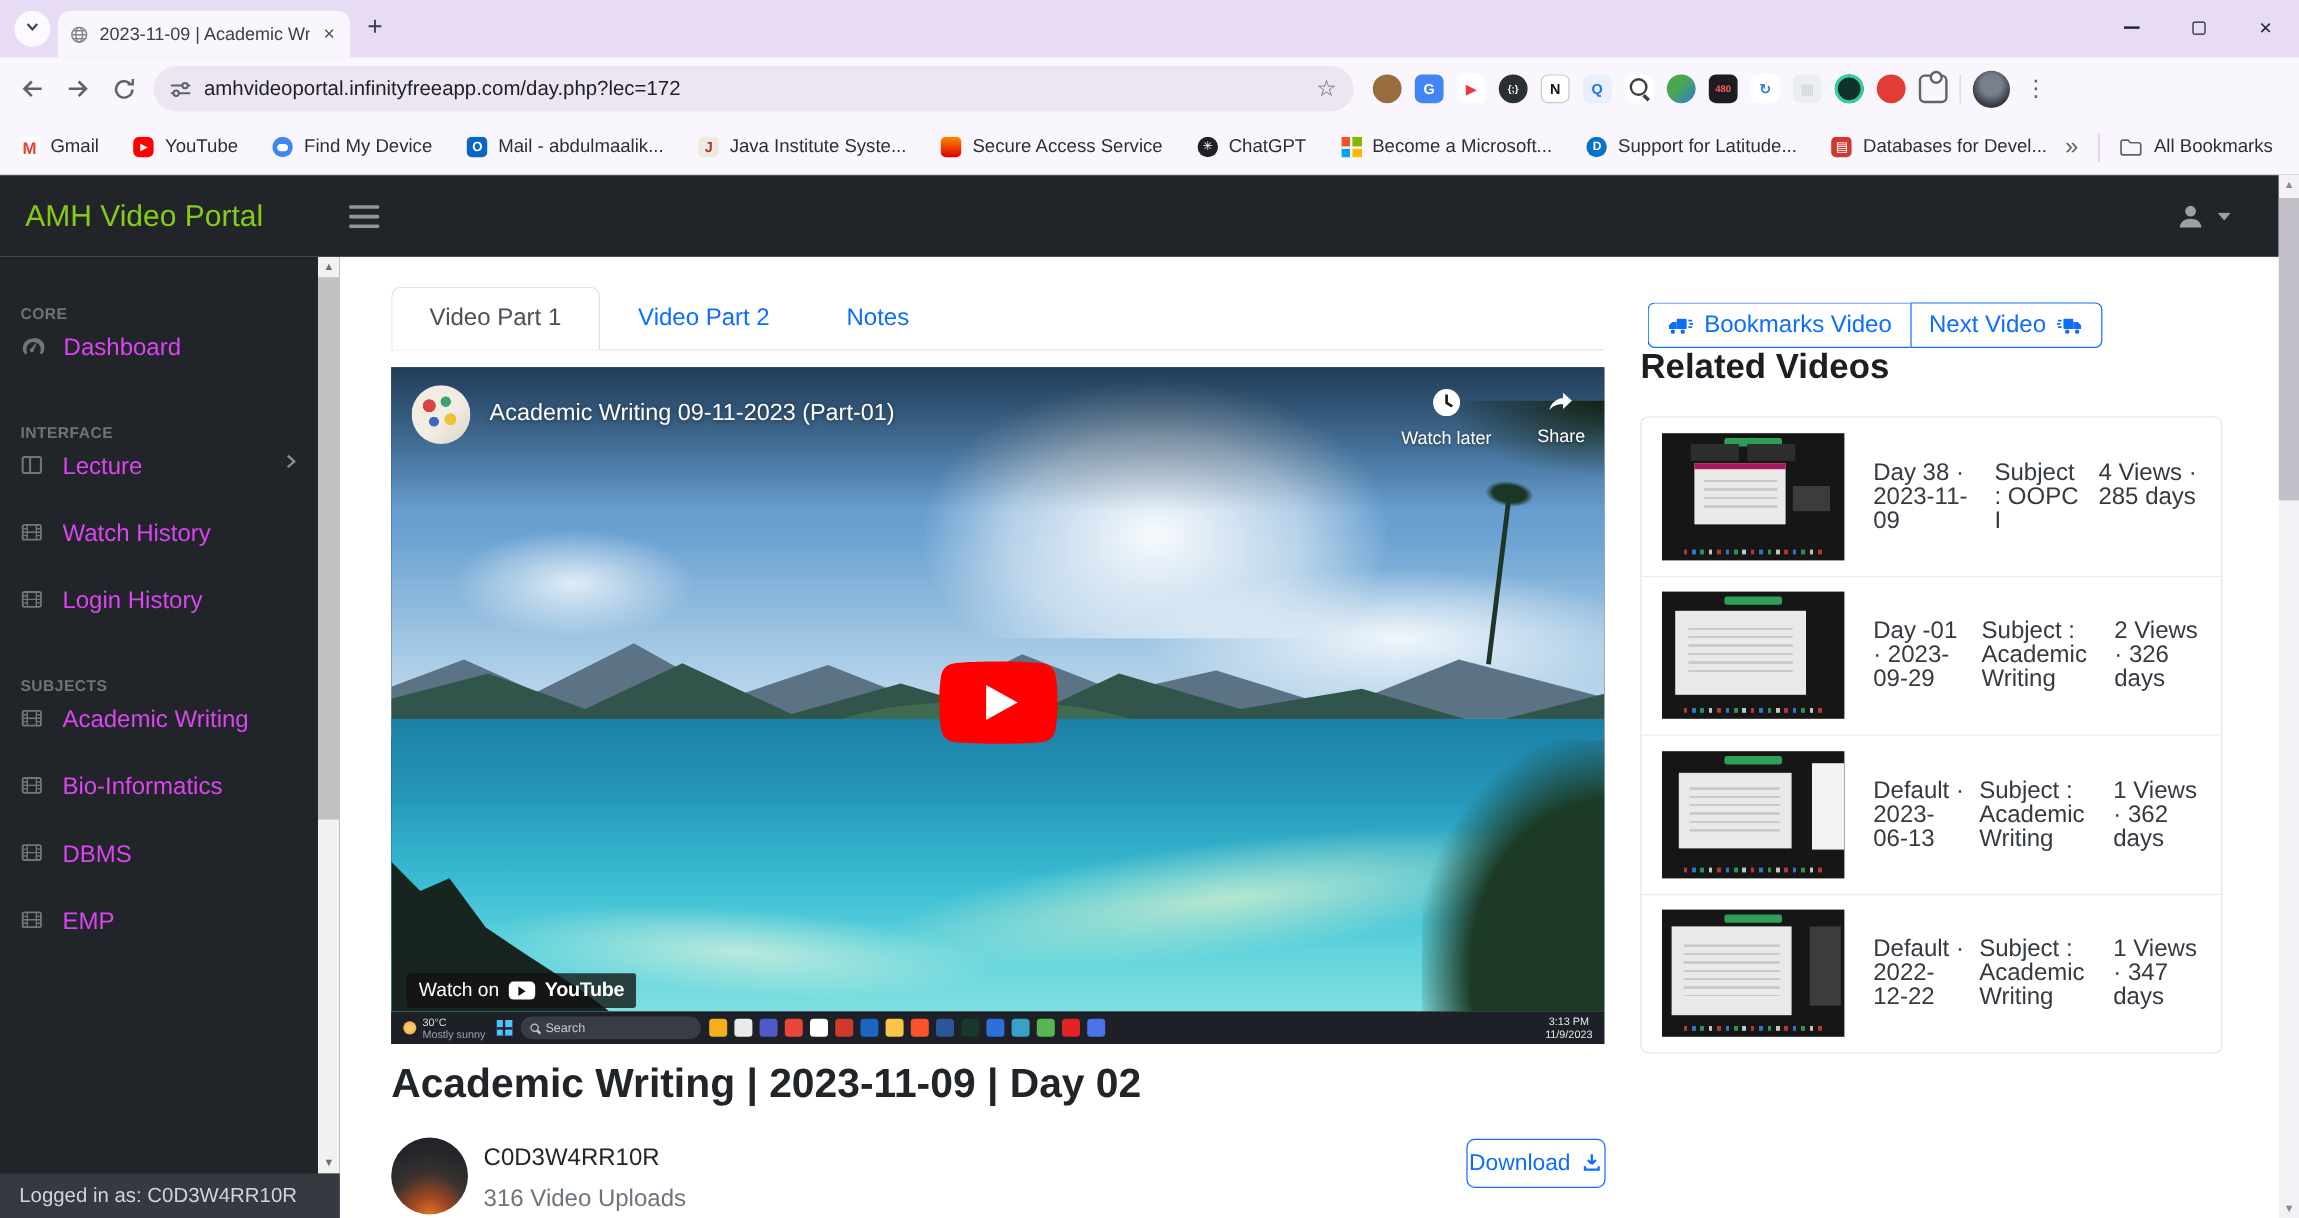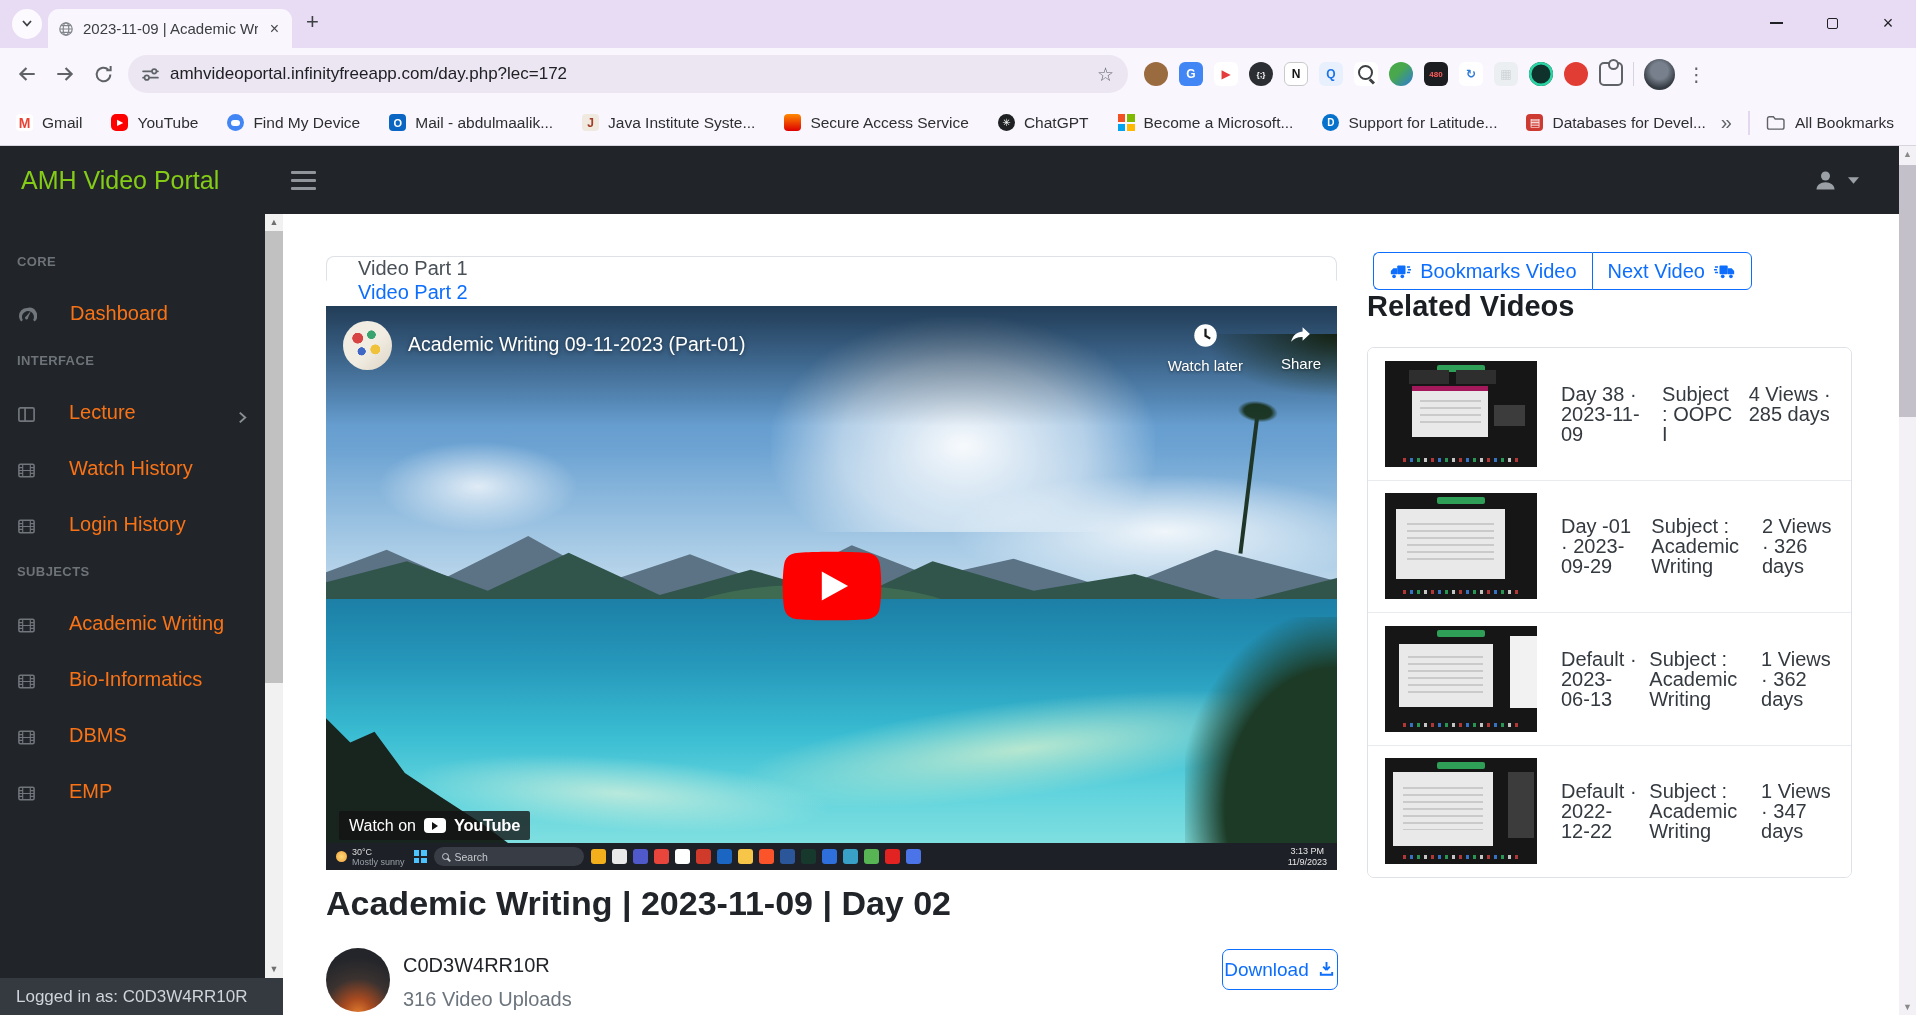--- a/index.html
+++ b/index.html
@@ -61,32 +61,32 @@
   .site { position:relative; height:869px; background:#fff; }
   .navbar { position:absolute; left:0; top:0; right:17px; height:68px; background:#212529; display:flex; align-items:center; z-index:3; }
   .brand { font-size:25px; color:#84cc16; margin-left:21px; cursor:pointer; }
   .hamburger { margin-left:72px; width:25px; display:flex; flex-direction:column; gap:5px; cursor:pointer; }
   .hamburger i { height:3px; background:#8f959b; border-radius:1px; }
   .user-dd { margin-left:auto; margin-right:40px; display:flex; align-items:center; gap:9px; cursor:pointer; }
 
   .sidebar { position:absolute; left:0; top:68px; width:283px; bottom:0; background:#212529; z-index:2; }
   .sb-nav { padding-top:12px; }
   .sb-heading { font-size:13px; font-weight:700; color:#6d7378; margin:28px 0 8px 17px; letter-spacing:.4px; }
-  .sb-item { display:flex; align-items:flex-end; gap:33px; padding-left:17px; padding-right:34px; height:46px; margin-top:10px; font-size:20px; color:#f97316; cursor:pointer; }
+  .sb-item { display:flex; align-items:flex-start; gap:16px; padding-left:17px; padding-right:34px; height:46px; margin-top:10px; font-size:20px; color:#d946ef; cursor:pointer; }
   .sb-item .sbi { color:#71767c; display:flex; }
   .sb-chev { margin-left:auto; color:#8a8f94; display:flex; }
   .sb-scroll { position:absolute; top:0; bottom:37px; right:0; width:18px; background:#f1f1f1; }
   .sbs-arrow { height:17px; font-size:9px; color:#6f6f6f; text-align:center; line-height:17px; }
   .sbs-down { position:absolute; bottom:0; left:0; right:0; }
   .sbs-thumb { position:absolute; top:17px; left:0; right:0; height:452px; background:#c1c1c1; }
   .sb-footer { position:absolute; bottom:0; left:0; right:0; height:37px; background:#343a40; color:#ced4da; font-size:17px; display:flex; align-items:center; padding-left:16px; z-index:3; }
 
   .main { position:absolute; left:283px; top:68px; right:17px; bottom:0; background:#fff; overflow:hidden; }
 
-  .nav-tabs { position:absolute; left:43px; top:42px; width:1011px; height:53px; border-bottom:1px solid #dee2e6; display:flex;flex-direction:column; }
+  .nav-tabs { position:absolute; left:43px; top:25px; width:1011px; height:53px; border-bottom:1px solid #dee2e6; display:flex; }
   .nav-tab { display:flex; align-items:center; padding:0 31px; font-size:20px; color:#0d6efd; border:1px solid transparent; border-radius:8px 8px 0 0; margin-bottom:-1px; cursor:pointer; }
   .nav-tab.active { background:#fff; border-color:#dee2e6 #dee2e6 #fff; color:#495057; }
 
   
   .player { position:absolute; left:43px; top:92px; width:1011px; height:564px; background:#0b2033; overflow:hidden; cursor:pointer; }
   .sky { position:absolute; inset:0 0 45% 0; background:linear-gradient(180deg,#4b86c0 0%,#6ba2d2 45%,#a8cbe6 78%,#cfe2f0 100%); }
   .cloud { position:absolute; }
   .cloud.c1 { top:2%; left:44%; width:38%; height:38%; background:radial-gradient(ellipse at 50% 60%, rgba(255,255,255,.95) 0%, rgba(255,255,255,.5) 45%, rgba(255,255,255,0) 72%); }
   .cloud.c2 { top:24%; left:5%; width:20%; height:16%; background:radial-gradient(ellipse, rgba(255,255,255,.75), rgba(255,255,255,0) 70%); }
   .cloud.c3 { top:30%; left:62%; width:42%; height:20%; background:radial-gradient(ellipse, rgba(255,255,255,.85), rgba(255,255,255,0) 72%); }

